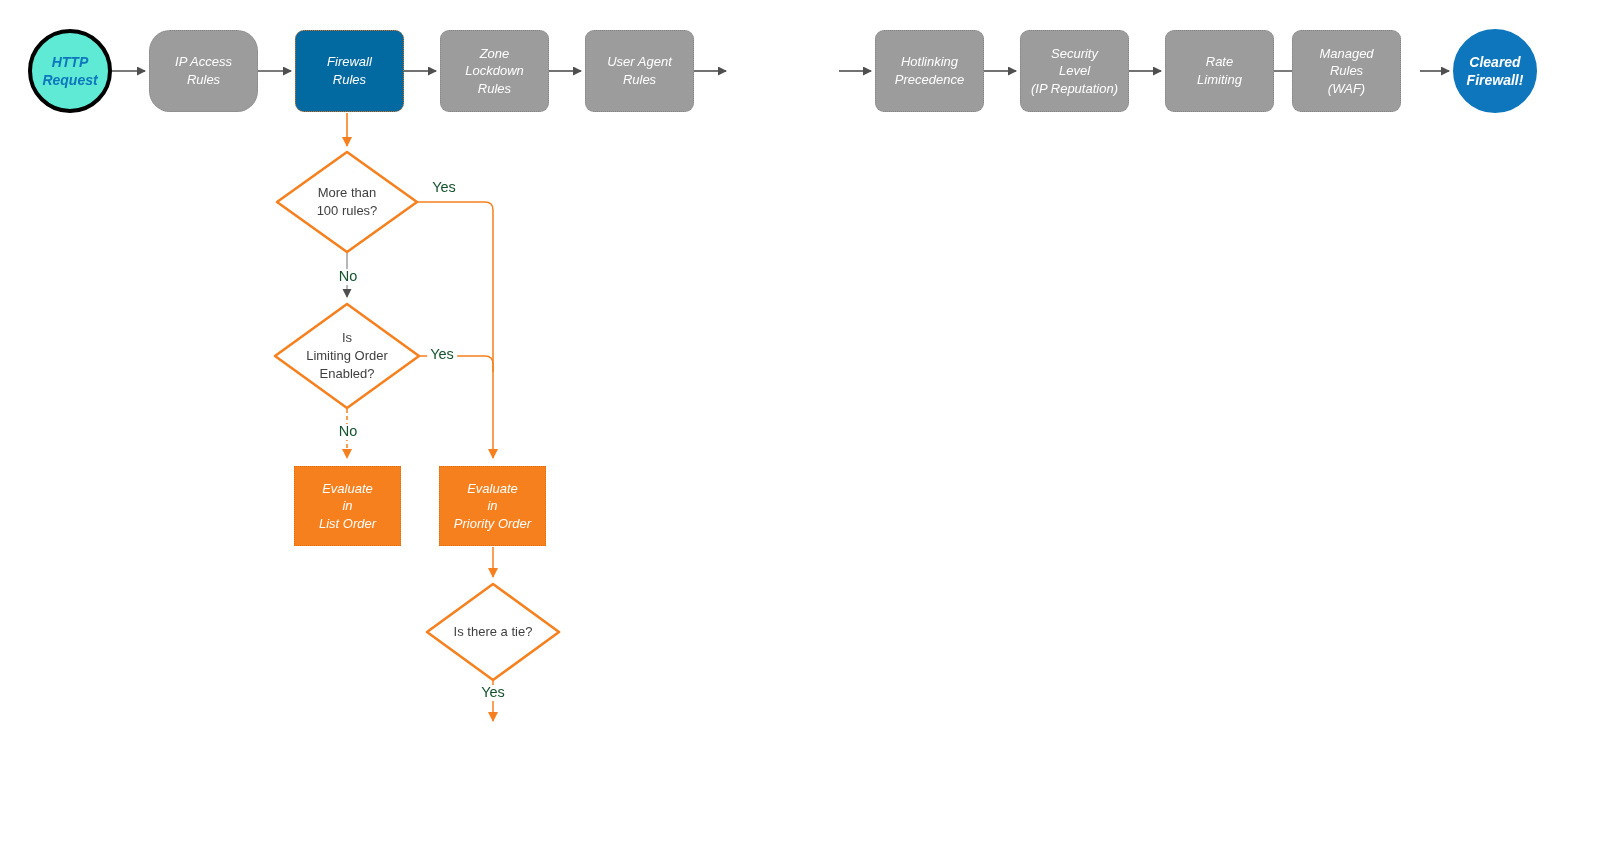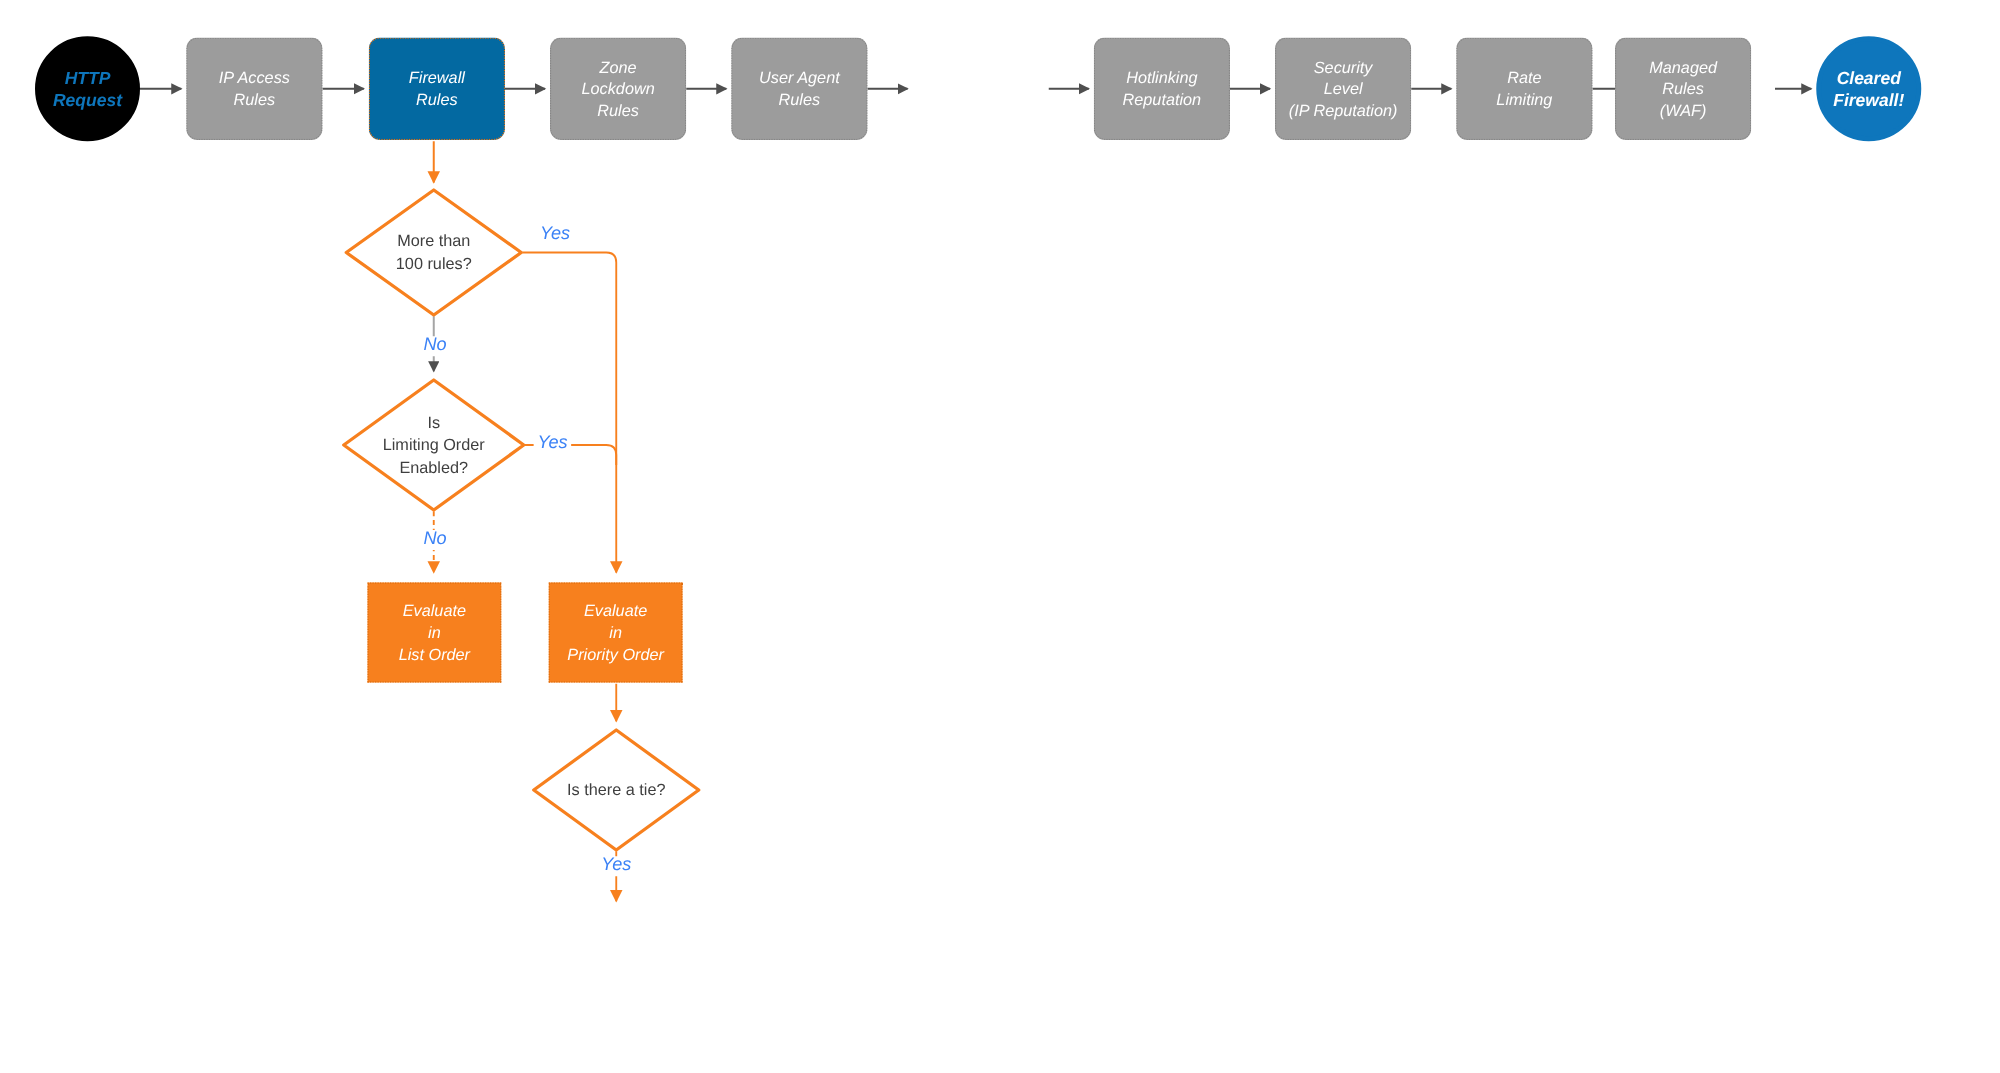--- a/index.html
+++ b/index.html
@@ -61,21 +61,21 @@
     width: 84px;
     height: 84px;
     border-radius: 50%;
   }
   .circle-node .label {
     font-weight: bold;
     font-size: 14px;
     line-height: 1.3;
   }
   .circle-start {
-    background: #000000;
+    background: #5eead4;
     border: 4px solid #000000;
     color: #0E76BC;
   }
   .circle-end {
     background: #0E76BC;
     border: 4px solid #0E76BC;
     color: #ffffff;
   }
   .diamond-text {
     position: absolute;
@@ -86,23 +86,22 @@
     text-align: center;
     color: #3F3F3F;
     font-size: 13px;
     line-height: 1.4;
     white-space: pre-line;
   }
   .edge-label {
     position: absolute;
     z-index: 3;
     transform: translateX(-50%);
-    font-style: italic;
     font-size: 14.5px;
-    color: #3b82f6;
+    color: #14532d;
     background: #ffffff;
     padding: 0 3px;
     line-height: 1.1;
   }
 </style>
 </head>
 <body>
 
 <div id="canvas">
 
@@ -148,21 +147,21 @@
       <path d="M347 304 L419 356 L347 408 L275 356 Z"></path>
       <path d="M493 584 L559 632 L493 680 L427 632 Z"></path>
     </g>
   </svg>
 
   <div class="node circle-node circle-start" style="left:28px; top:29px;">
     <span class="label">HTTP
 Request</span>
   </div>
 
-  <div class="node stage" style="left:149px; top:30px;">
+  <div class="node stage" style="left:149px; top:30px;border-radius:21px;">
     <span class="label">IP Access
 Rules</span>
   </div>
 
   <div class="node stage highlight" style="left:295px; top:30px;">
     <span class="label">Firewall
 Rules</span>
   </div>
 
   <div class="node stage" style="left:440px; top:30px;">
@@ -172,21 +171,21 @@
   </div>
 
   <div class="node stage" style="left:585px; top:30px;">
     <span class="label">User Agent
 Rules</span>
   </div>
 
 
   <div class="node stage" style="left:875px; top:30px;">
     <span class="label">Hotlinking
-Reputation</span>
+Precedence</span>
   </div>
 
   <div class="node stage" style="left:1165px; top:30px;">
     <span class="label">Rate
 Limiting</span>
   </div>
 
   <div class="node stage" style="left:1020px; top:30px;">
     <span class="label">Security
 Level

